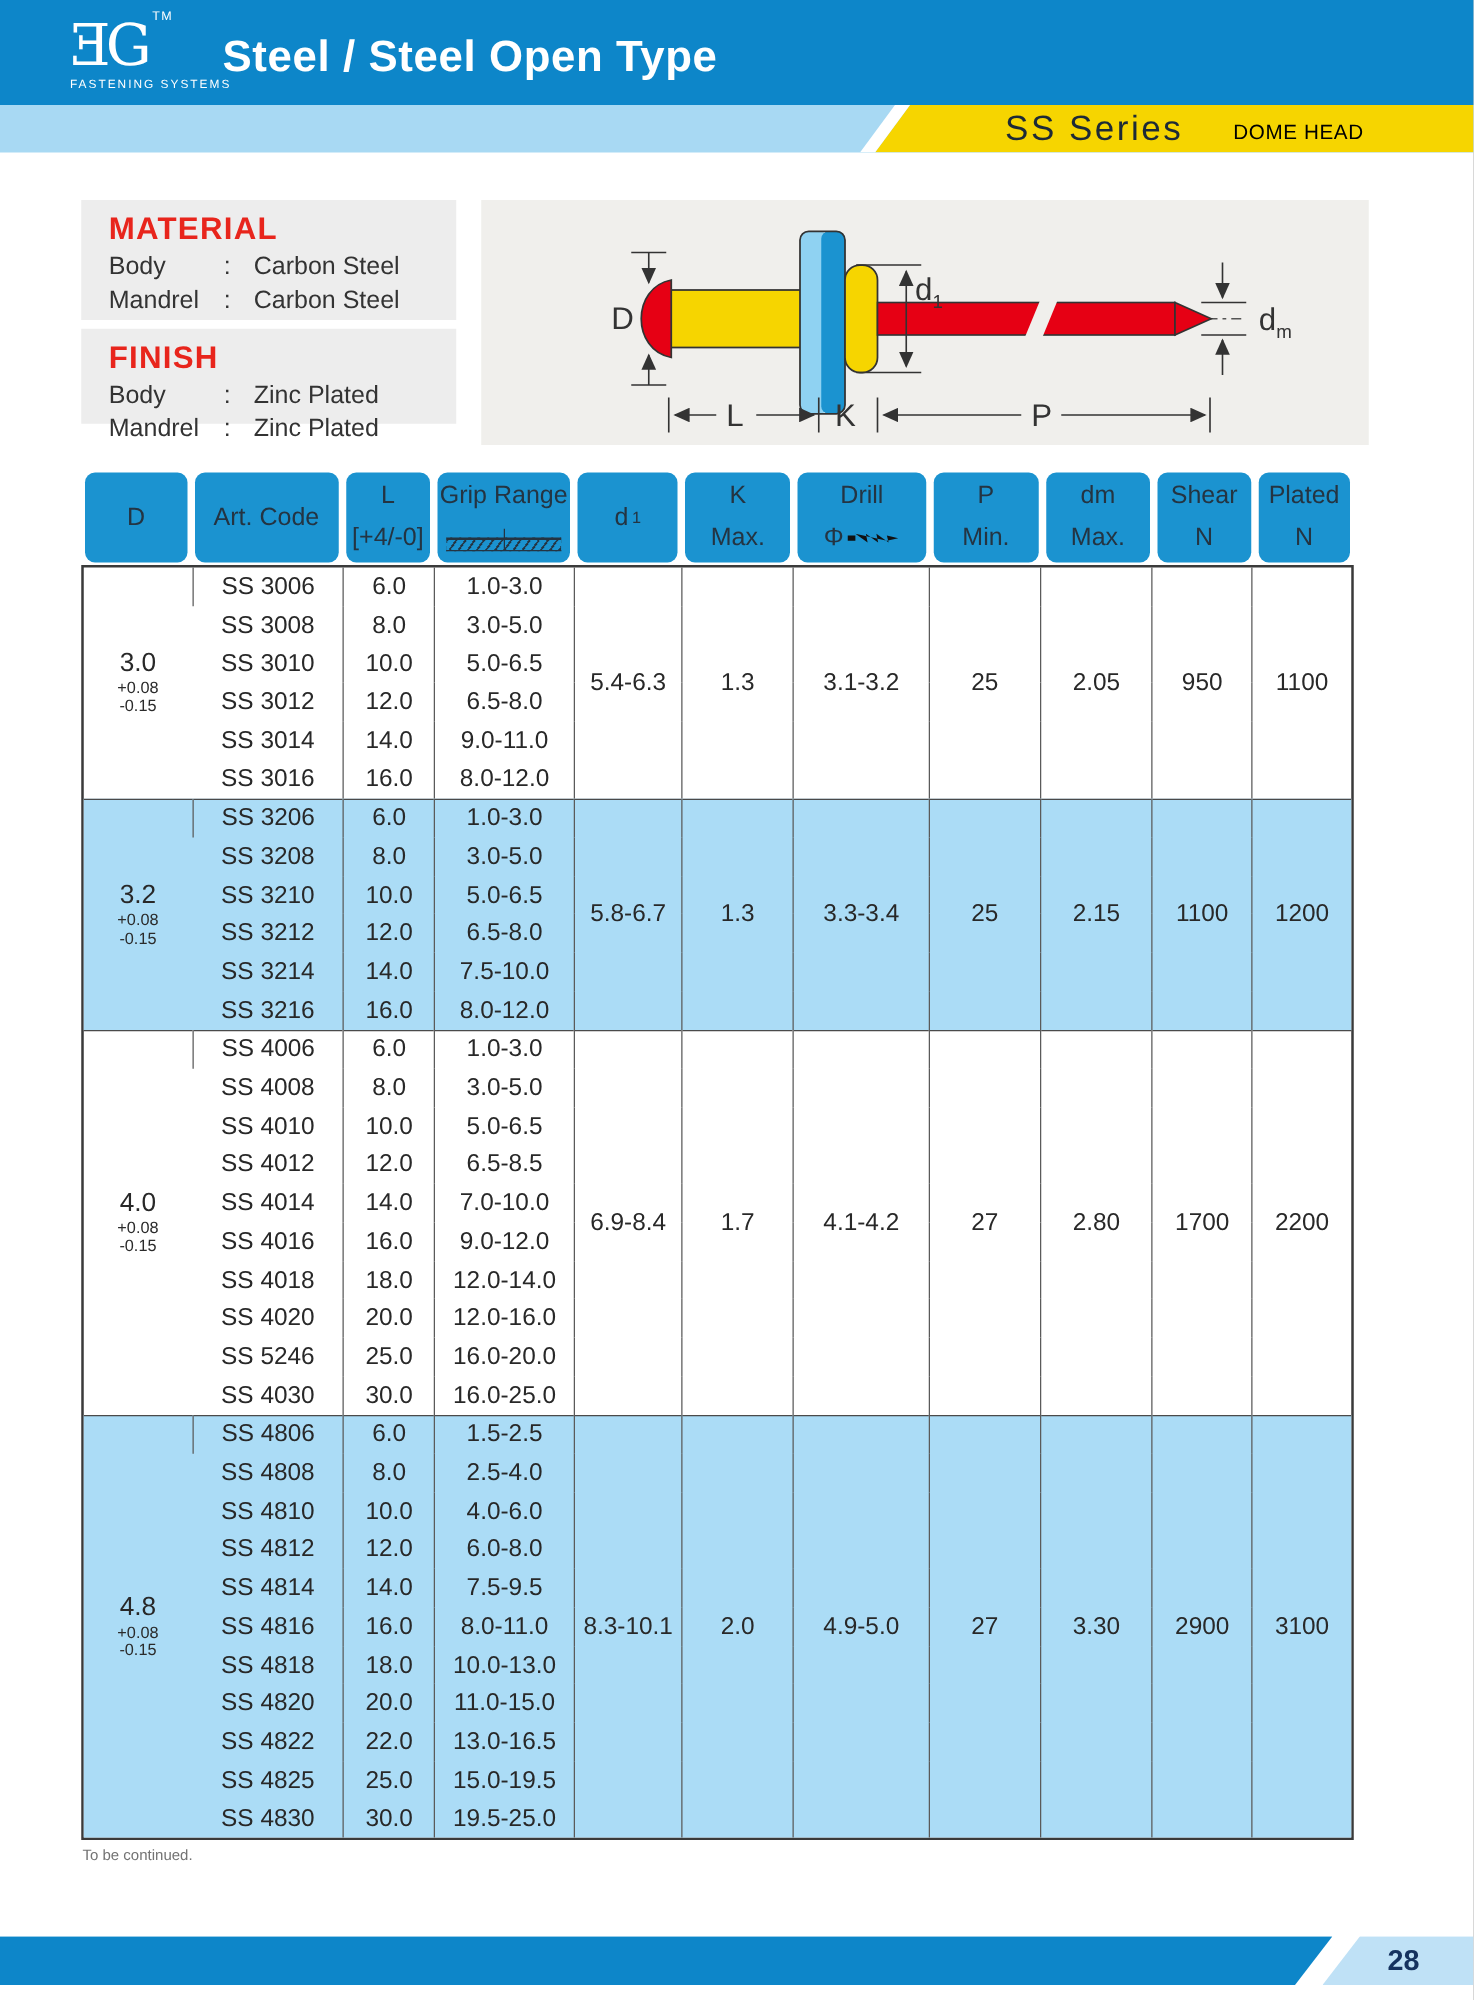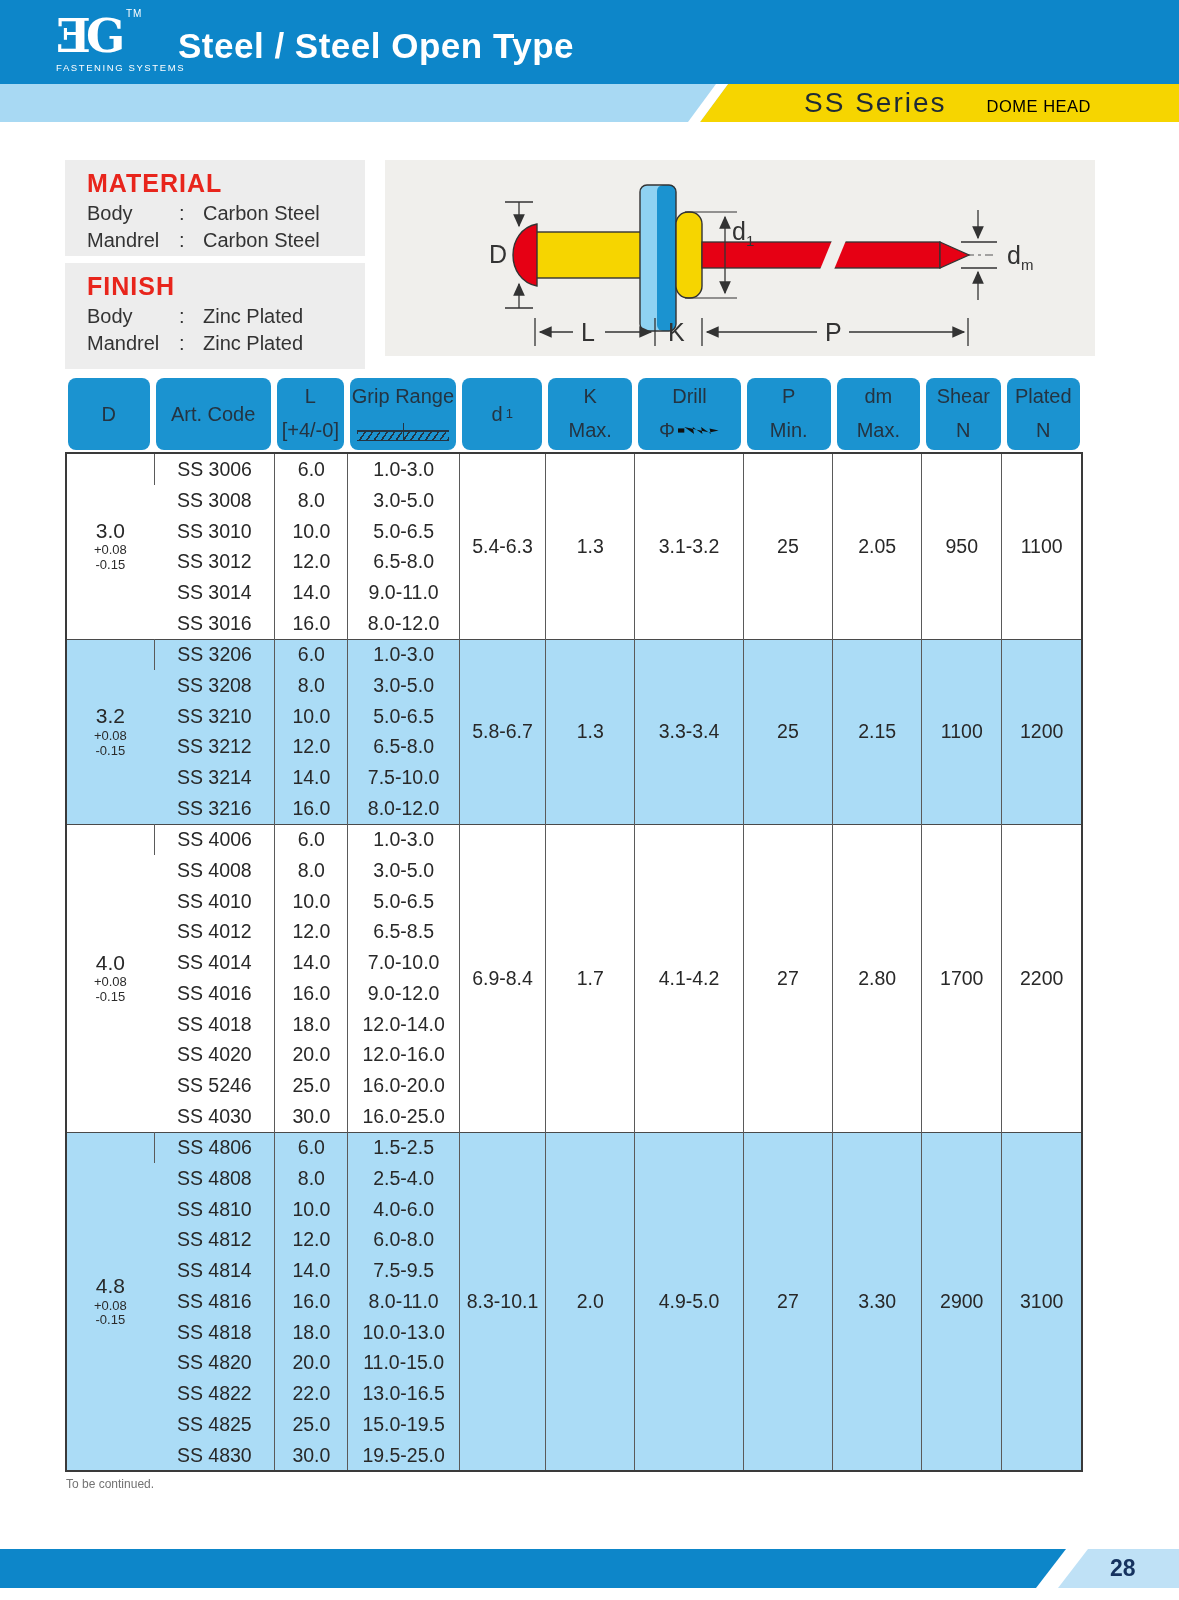--- a/index.html
+++ b/index.html
@@ -12,29 +12,29 @@
   .banner-gap{ position:absolute; top:84px; left:688px; width:40px; height:38px; background:#ffffff;
                clip-path:polygon(28px 0, 40px 0, 12px 100%, 0 100%); z-index:3;}
   .banner{ position:absolute; top:84px; left:700px; right:0; height:38px; background:#f6d500;
            clip-path:polygon(28px 0,100% 0,100% 100%,0 100%); display:flex; align-items:baseline;
            justify-content:flex-end; padding-right:88px; gap:40px; z-index:2;}
   .series{ font-size:28px; color:#1d2a36; letter-spacing:2px; align-self:center; }
   .head-type{ font-size:16.5px; color:#000000; letter-spacing:.5px; align-self:center; padding-top:6px;}
 
   .logo{ position:absolute; top:12px; left:56px; color:#fff; z-index:2; }
   .logo-mark-wrap{ position:relative; display:inline-block; }
-  .logo-mark{ font-family:"DejaVu Serif", serif; font-size:46px; font-weight:bold; letter-spacing:-5px; line-height:1.05;margin-top:28px; }
+  .logo-mark{ font-family:"DejaVu Serif", serif; font-size:46px; font-weight:normal; letter-spacing:-5px; line-height:1.05;margin-top:28px; }
   .logo-tm{ position:absolute; top:-4px; right:-22px; font-size:10px; letter-spacing:1px; }
   .logo-sub{ font-size:9.5px; letter-spacing:1.6px; margin-top:2px; white-space:nowrap; }
   .page-title{ position:absolute; top:26px; left:178px; color:#ffffff; font-size:35px; font-weight:bold; letter-spacing:.5px; z-index:2;}
 
   
   .box{ position:absolute; left:65px; width:300px; background:#ededed; padding:9px 0 0 22px; }
   .box-material{ top:160px; height:96px; }
-  .box-finish{ top:263px; height:106px; }
+  .box-finish{ top:263px; height:76px; }
   .box-heading{ color:#e8251c; font-size:25px; font-weight:bold; letter-spacing:1px; margin-bottom:2px; }
   .info-row{ display:grid; grid-template-columns:92px 24px auto; font-size:20px; color:#333; line-height:27px; }
 
   
   .box-diagram{ position:absolute; left:385px; top:160px; width:710px; height:196px; background:#f0efec; }
   .box-diagram svg{ display:block; }
   .dim-label{ font-size:25px; fill:#333; font-family:"Liberation Sans",sans-serif; }
   .tsub{ font-size:15px; fill:#333; }
 
   

